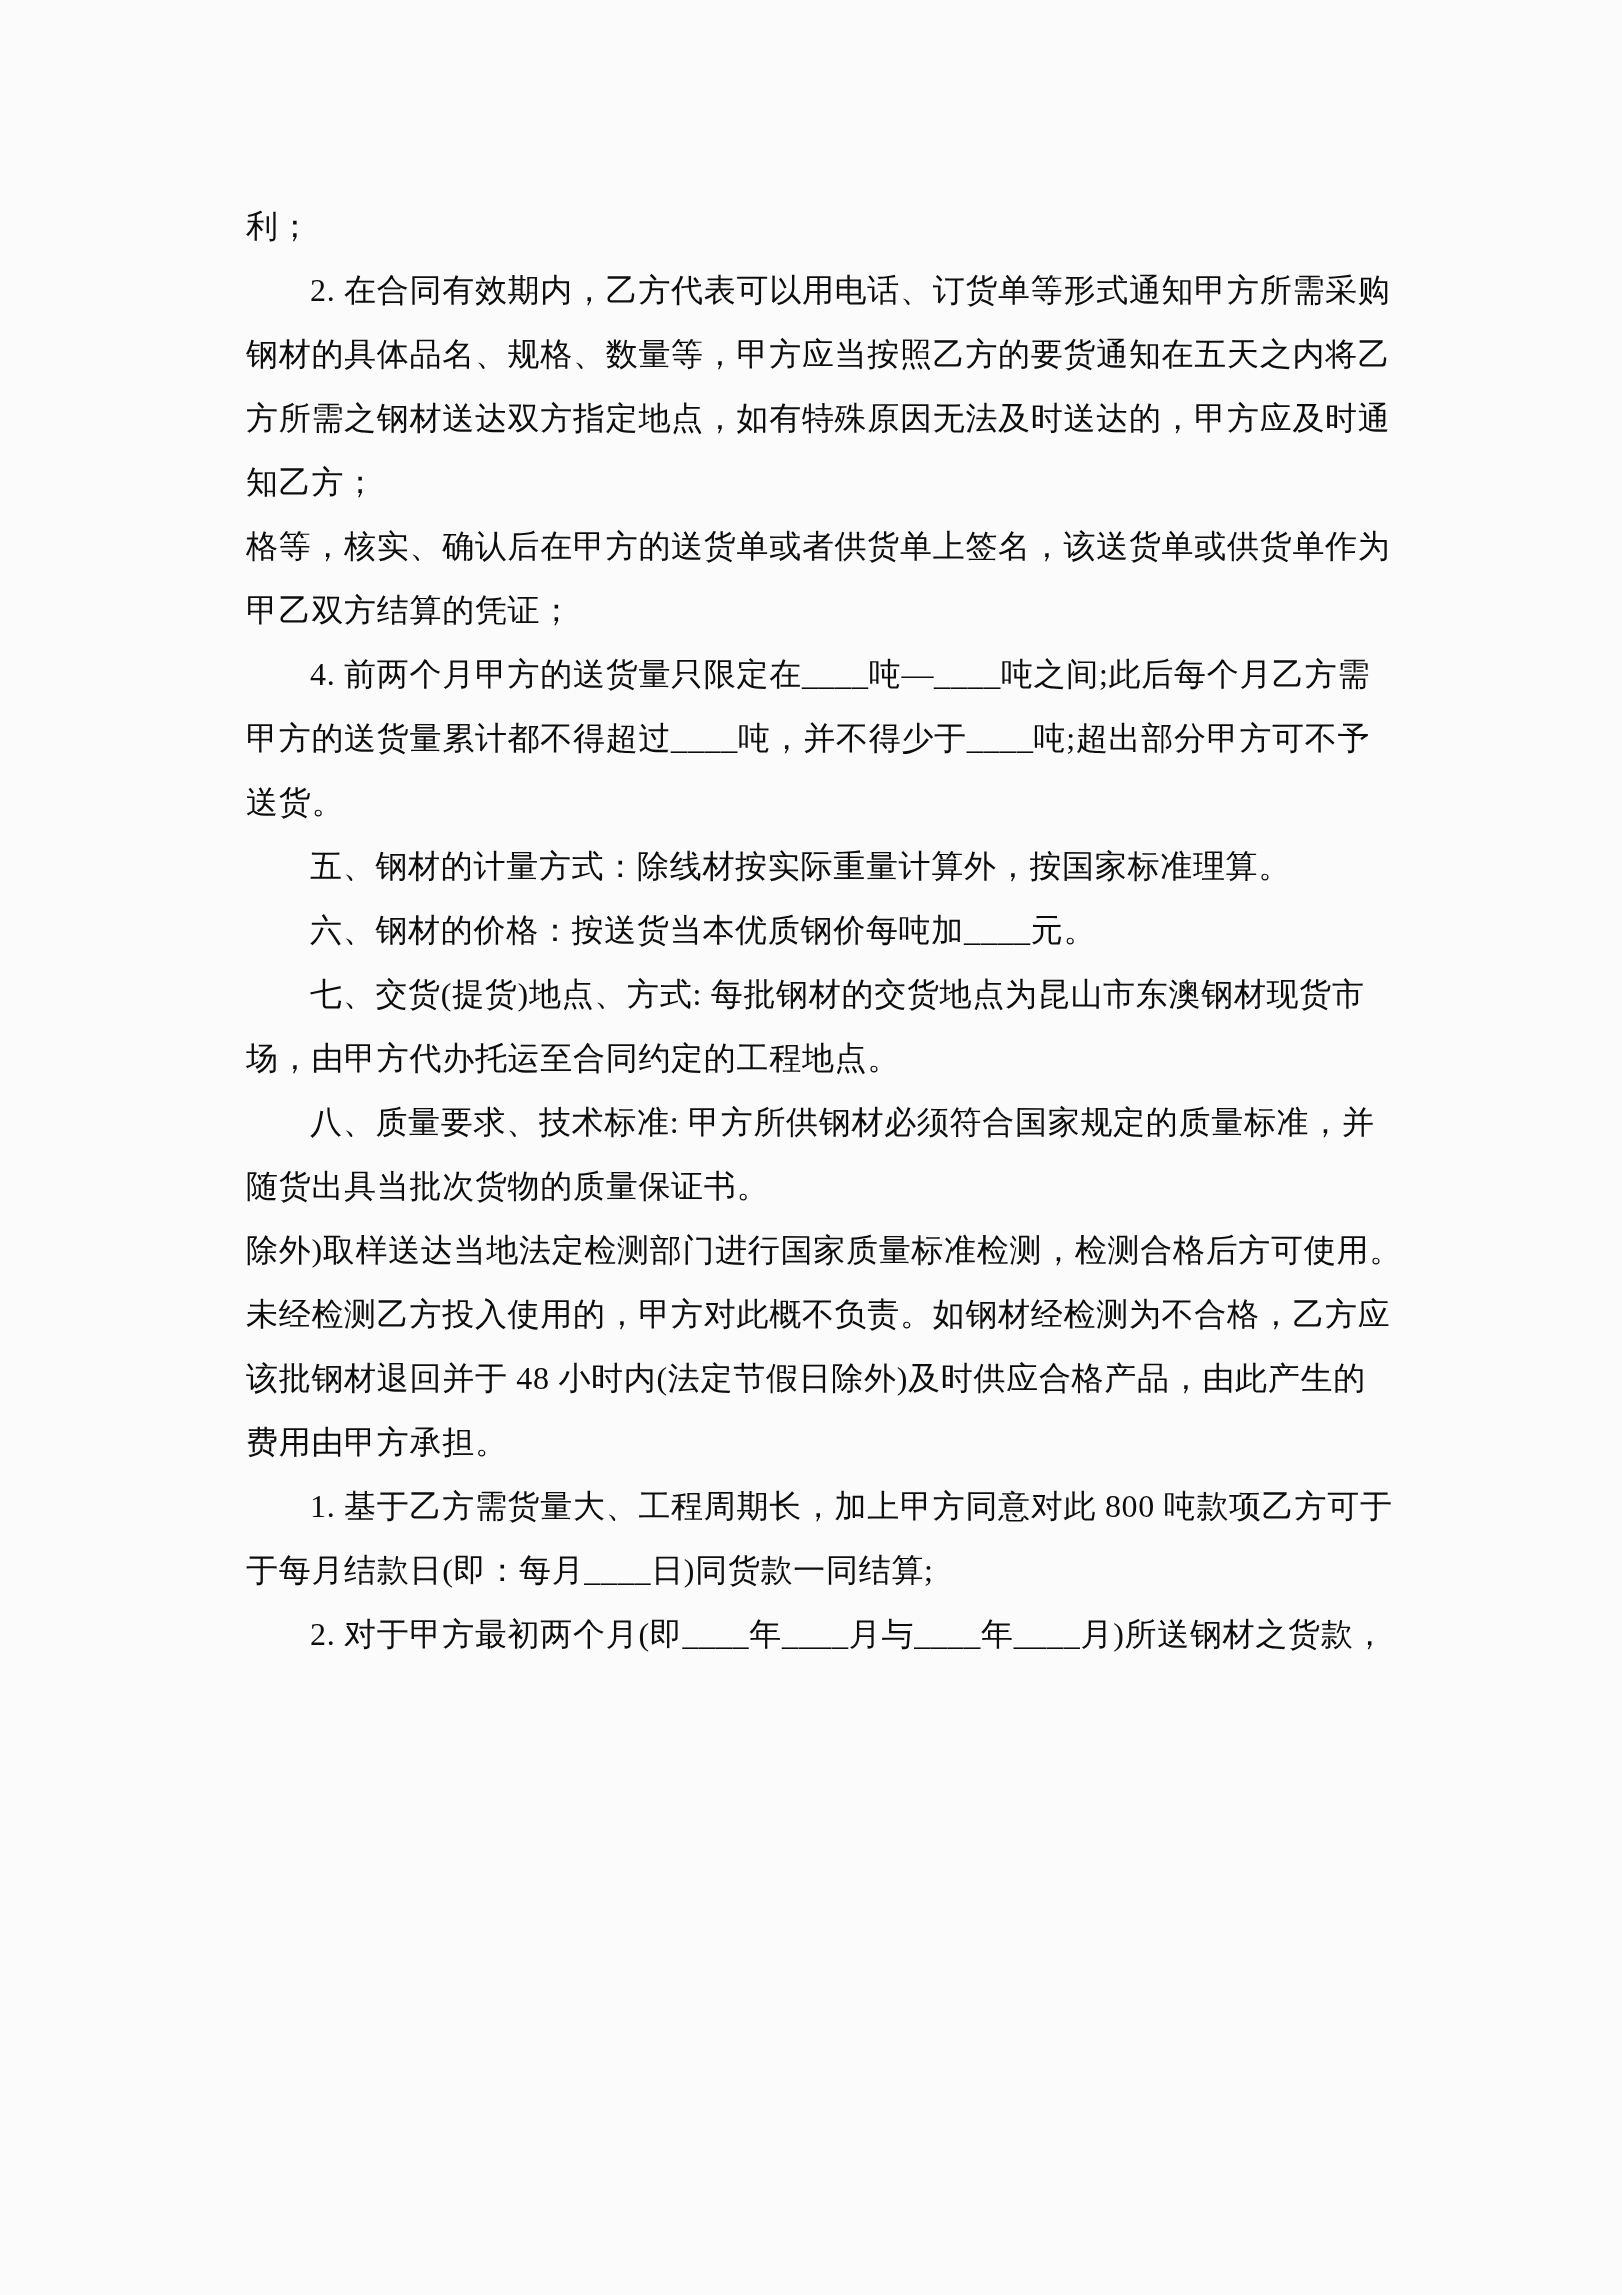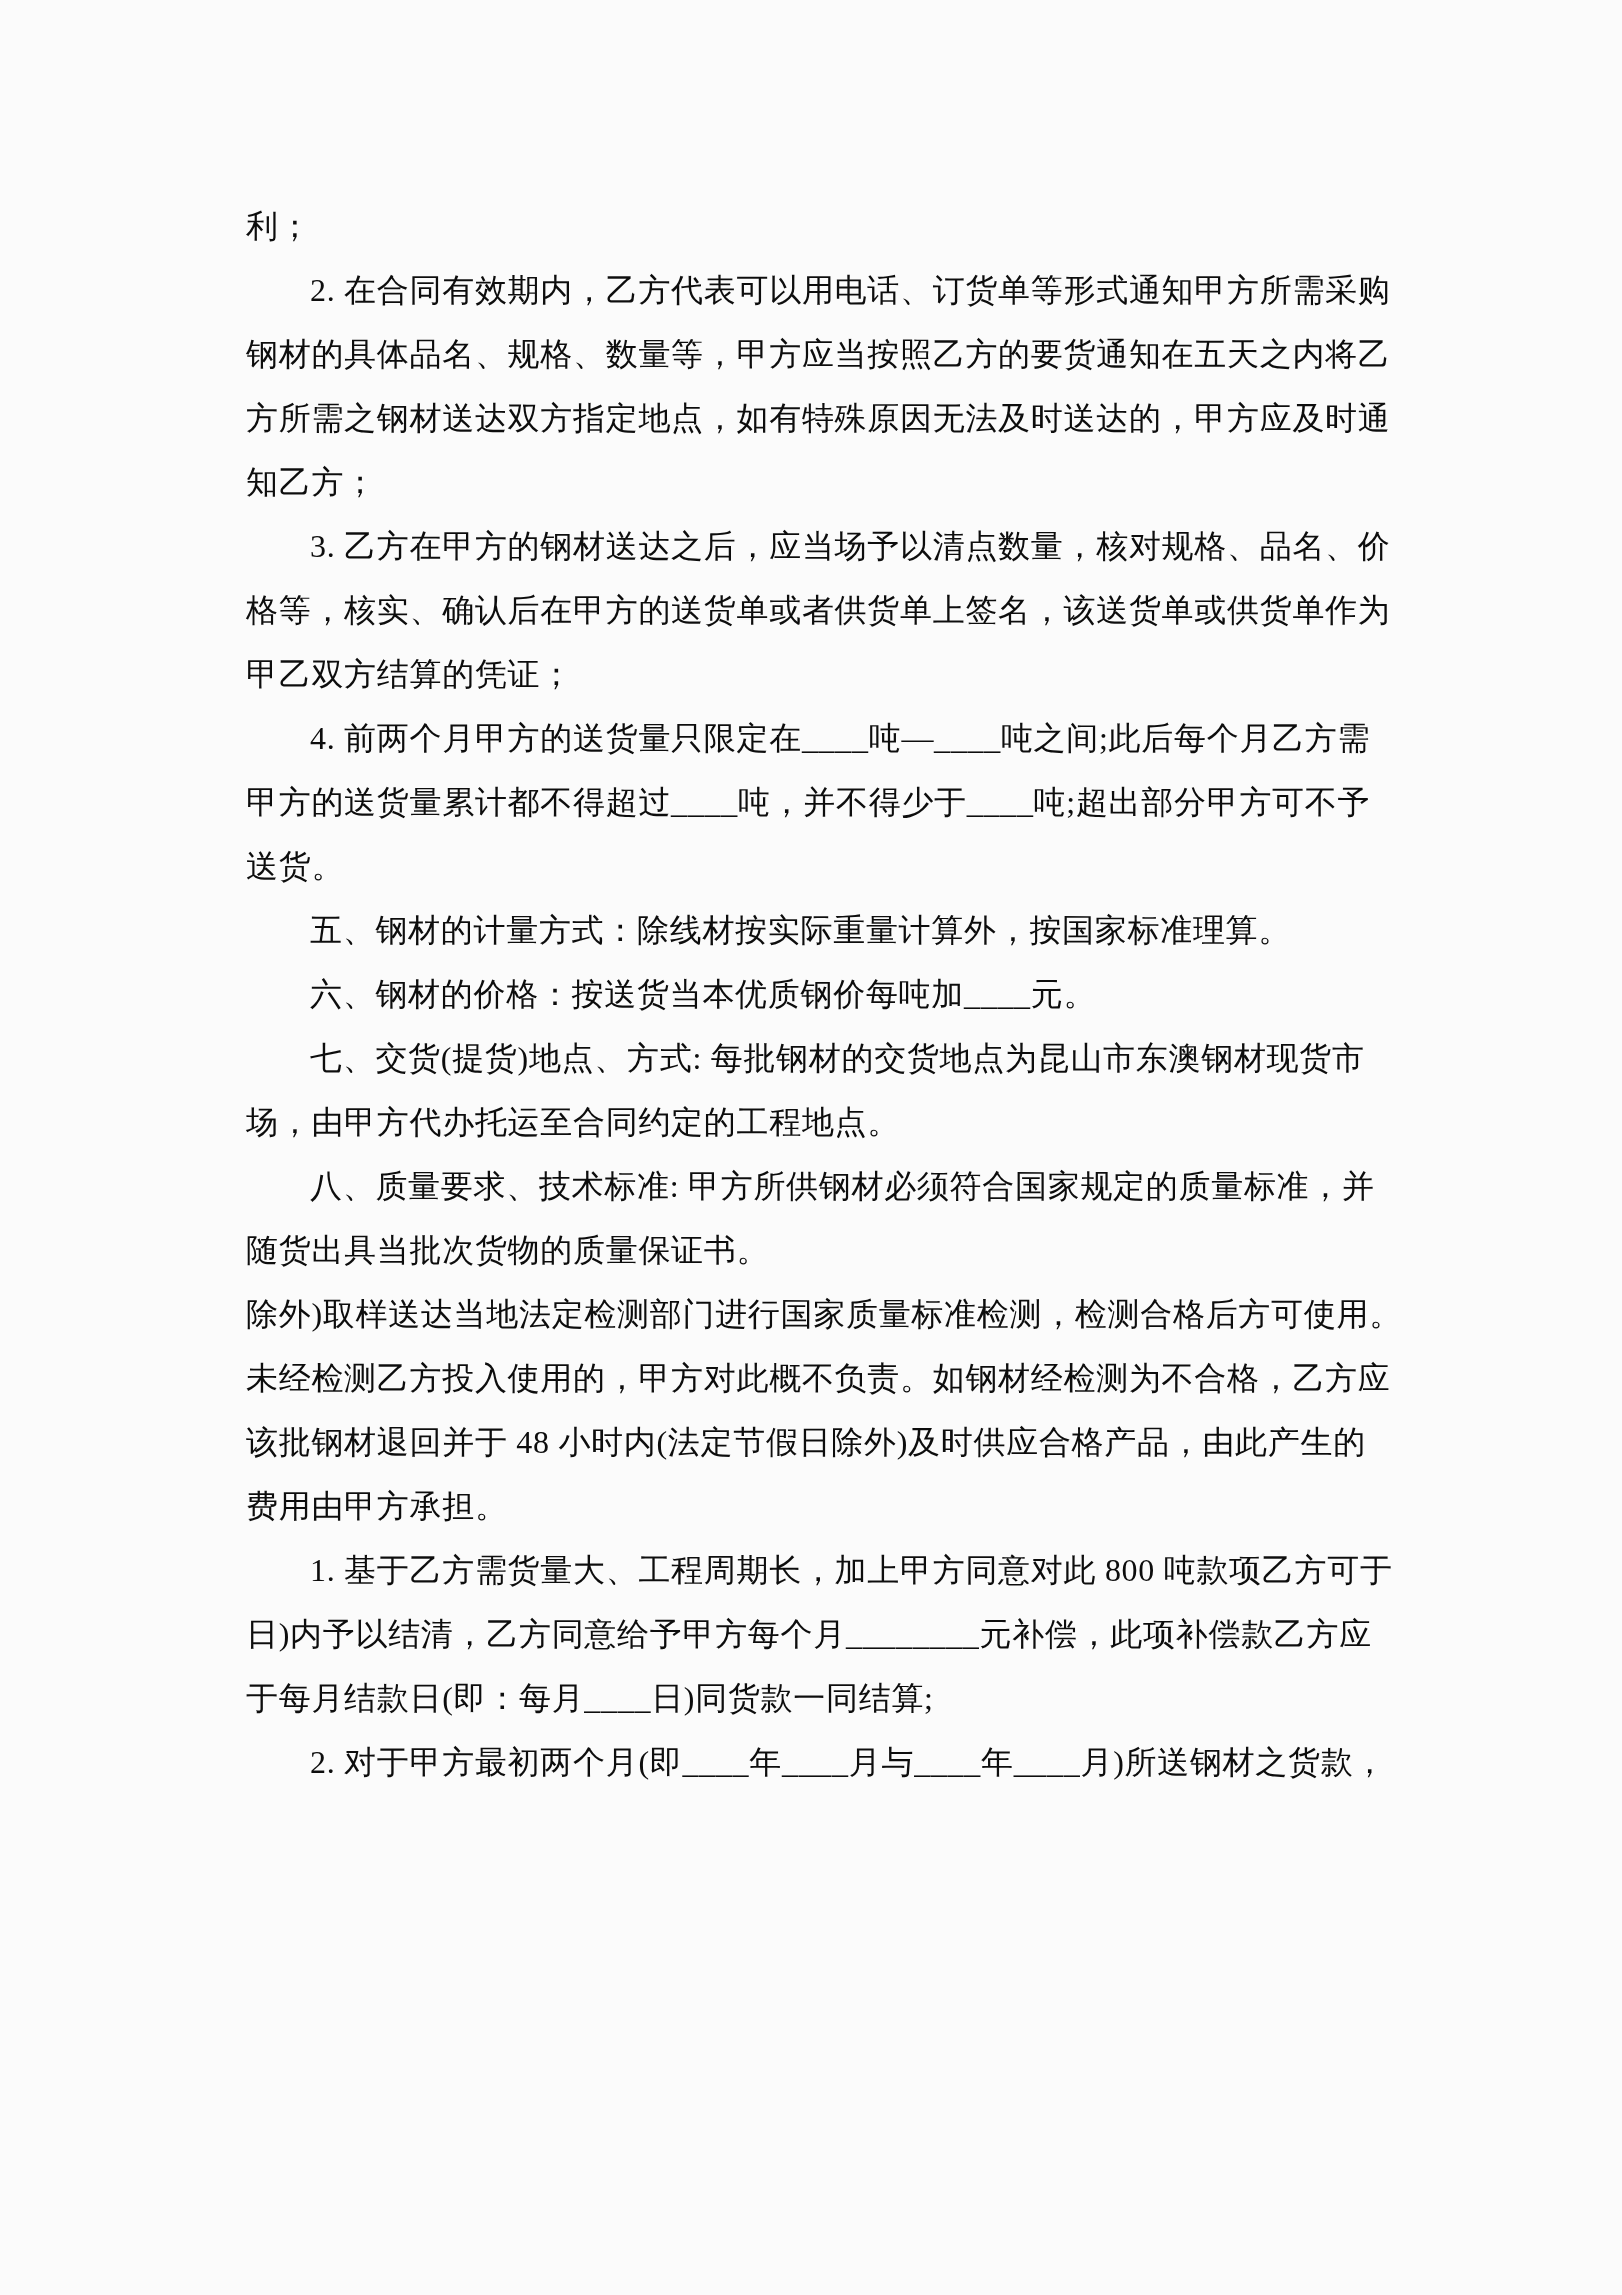--- a/index.html
+++ b/index.html
@@ -41,35 +41,33 @@
 </head>
 <body style="background: rgb(251, 251, 251); color: rgb(13, 13, 13);">
 
 <div class="page">
   <div class="doc-body" id="doc-body">
       <div class="doc-line">利；</div>
       <div class="doc-line indent">2. 在合同有效期内，乙方代表可以用电话、订货单等形式通知甲方所需采购</div>
       <div class="doc-line">钢材的具体品名、规格、数量等，甲方应当按照乙方的要货通知在五天之内将乙</div>
       <div class="doc-line">方所需之钢材送达双方指定地点，如有特殊原因无法及时送达的，甲方应及时通</div>
       <div class="doc-line">知乙方；</div>
-      <div class="doc-line indent">3. 乙方在甲方的钢材送达之后，应当场予以清点数量，核对规格、品名、价</div>
       <div class="doc-line">格等，核实、确认后在甲方的送货单或者供货单上签名，该送货单或供货单作为</div>
       <div class="doc-line">甲乙双方结算的凭证；</div>
       <div class="doc-line indent">4. 前两个月甲方的送货量只限定在____吨—____吨之间;此后每个月乙方需</div>
       <div class="doc-line">甲方的送货量累计都不得超过____吨，并不得少于____吨;超出部分甲方可不予</div>
       <div class="doc-line">送货。</div>
       <div class="doc-line indent">五、钢材的计量方式：除线材按实际重量计算外，按国家标准理算。</div>
       <div class="doc-line indent">六、钢材的价格：按送货当本优质钢价每吨加____元。</div>
       <div class="doc-line indent">七、交货(提货)地点、方式: 每批钢材的交货地点为昆山市东澳钢材现货市</div>
       <div class="doc-line">场，由甲方代办托运至合同约定的工程地点。</div>
       <div class="doc-line indent">八、质量要求、技术标准: 甲方所供钢材必须符合国家规定的质量标准，并</div>
       <div class="doc-line">随货出具当批次货物的质量保证书。</div>
       <div class="doc-line">除外)取样送达当地法定检测部门进行国家质量标准检测，检测合格后方可使用。</div>
       <div class="doc-line">未经检测乙方投入使用的，甲方对此概不负责。如钢材经检测为不合格，乙方应</div>
       <div class="doc-line">该批钢材退回并于 48 小时内(法定节假日除外)及时供应合格产品，由此产生的</div>
       <div class="doc-line">费用由甲方承担。</div>
       <div class="doc-line indent">1. 基于乙方需货量大、工程周期长，加上甲方同意对此 800 吨款项乙方可于</div>
-      <div class="doc-line">日)内予以结清，乙方同意给予甲方每个月________元补偿，此项补偿款乙方应</div>
       <div class="doc-line">于每月结款日(即：每月____日)同货款一同结算;</div>
       <div class="doc-line indent">2. 对于甲方最初两个月(即____年____月与____年____月)所送钢材之货款，</div>
     </div>
 </div>
 
 
 </body></html>

